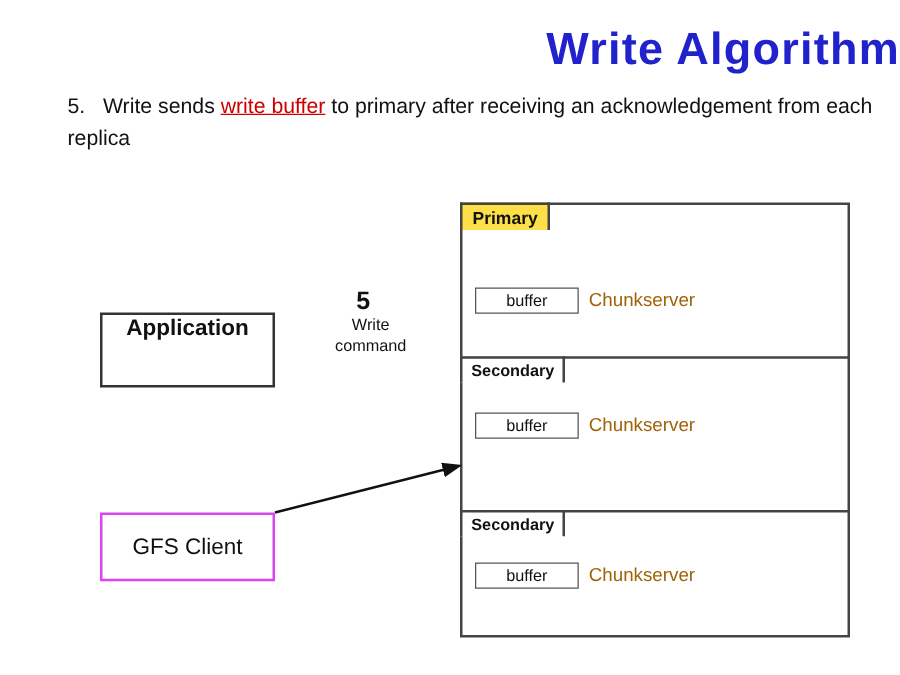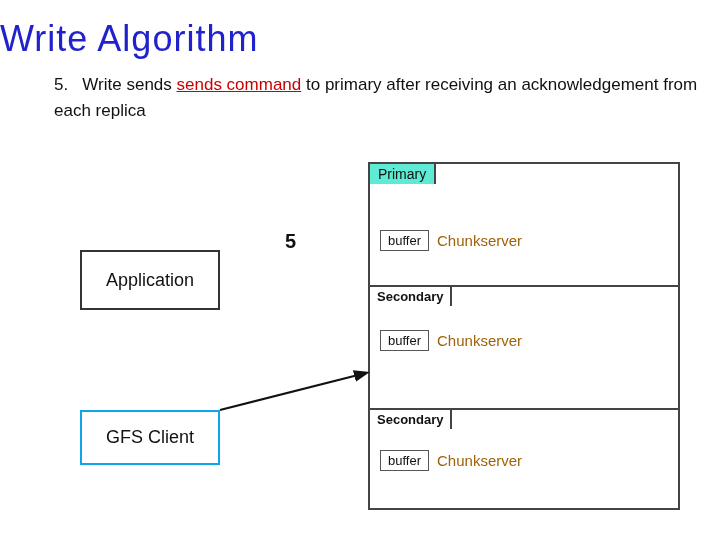--- a/index.html
+++ b/index.html
@@ -6,23 +6,23 @@
     body {
       width: 720px;
       height: 540px;
       background: #ffffff;
       font-family: Arial, sans-serif;
       overflow: hidden;
       position: relative;
     }
 
     .page-title {
-      text-align: left;
+      text-align: right;
       font-size: 36px;
-      font-weight: normal;
+      font-weight: bold;
       color: #2222cc;
       padding-top: 18px;
       letter-spacing: 1px;
     }
 
     .subtitle {
       font-size: 17px;
       color: #111;
       margin: 12px 0 0 54px;
       line-height: 1.5;
@@ -47,35 +47,35 @@
 
     
     .box-application {
       position: absolute;
       left: 80px;
       top: 120px;
       width: 140px;
       height: 60px;
       border: 2px solid #333;
       display: flex;
-      align-items: center;
       justify-content: center;
       font-size: 18px;
       color: #111;
       background: #fff;
+      font-weight: bold;
     }
 
     
     .box-gfs {
       position: absolute;
       left: 80px;
       top: 280px;
       width: 140px;
       height: 55px;
-      border: 2px solid #0ea5e9;
+      border: 2px solid #d946ef;
       display: flex;
       align-items: center;
       justify-content: center;
       font-size: 18px;
       color: #111;
       background: #fff;
     }
 
     
     .step5-num {
@@ -115,23 +115,23 @@
       height: 348px;
       border: 2px solid #444;
       background: transparent;
     }
 
     .primary-label-text {
       position: absolute;
       left: 368px;
       top: 32px;
       font-size: 14px;
-      font-weight: normal;
-      color: #111;
-      background: #5eead4;
+      font-weight: bold;
+      color: #111;
+      background: #fde047;
       padding: 2px 8px;
       border: 2px solid #444;
       border-bottom: none;
       z-index: 10;
     }
 
     .sec1-label-text {
       position: absolute;
       left: 368px;
       top: 155px;
@@ -198,53 +198,54 @@
       position: absolute;
       left: 380px;
       top: 320px;
       display: flex;
       align-items: center;
       gap: 8px;
     }
 
     .buf-box {
       border: 1.5px solid #555;
-      padding: 2px 7px;
+      padding: 2px 24px;
       font-size: 13px;
       color: #111;
       background: #fff;
     }
     .chunk-label {
       font-size: 15px;
       color: #a16207;
     }
   </style>
 </head>
 <body>
 
 <h1 class="page-title">Write Algorithm</h1>
 
 <div class="subtitle">
   <span class="step-num">5.</span>
   &nbsp;
-  <span>Write sends </span><span class="write-cmd">sends command</span><span> to primary after receiving an acknowledgement from each replica</span>
+  <span>Write sends </span><span class="write-cmd">write buffer</span><span> to primary after receiving an acknowledgement from each replica</span>
 </div>
 
 <div class="diagram">
 
   <div class="box-application">
     <span>Application</span>
   </div>
 
   <div class="box-gfs">
     <span>GFS Client</span>
   </div>
 
   <div class="step5-num">5</div>
 
+  <div class="write-command-text">Write<br>command</div>
 
   <div class="right-big-box"></div>
 
   <div class="divider1"></div>
   <div class="divider2"></div>
 
   <div class="primary-label-text">Primary</div>
 
   <div class="sec1-label-text">Secondary</div>
 

